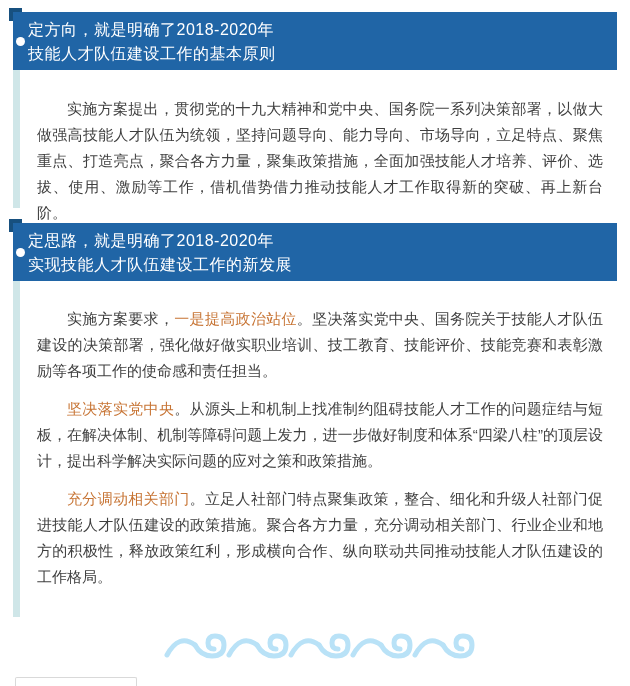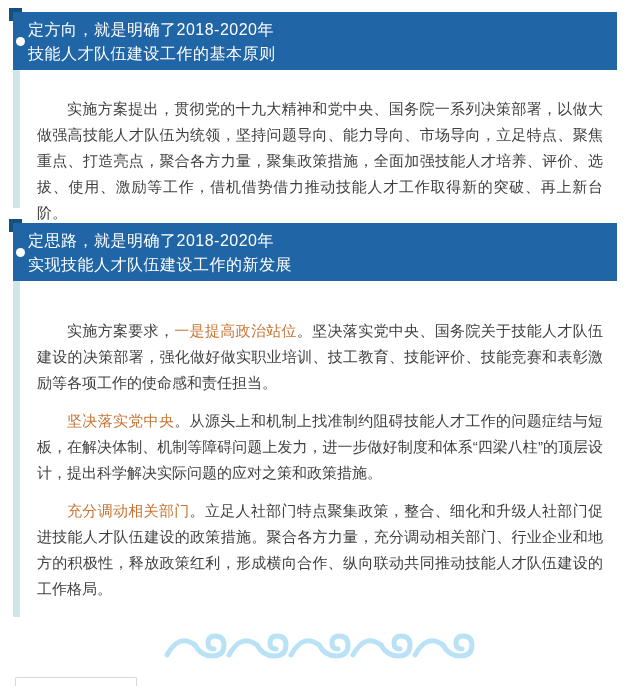--- a/index.html
+++ b/index.html
@@ -68,21 +68,21 @@
     <p><span>实施方案提出，贯彻党的十九大精神和党中央、国务院一系列决策部署，以做大做强高技能人才队伍为统领，坚持问题导向、能力导向、市场导向，立足特点、聚焦重点、打造亮点，聚合各方力量，聚集政策措施，全面加强技能人才培养、评价、选拔、使用、激励等工作，借机借势借力推动技能人才工作取得新的突破、再上新台阶。</span></p>
   </div>
 
   <div class="corner-accent" style="left:9px; top:219px;"></div>
   <div class="banner" style="top:223px;">
     <span class="dot"></span>
     <div class="t-line">定思路，就是明确了2018-2020年</div>
     <div class="t-line">实现技能人才队伍建设工作的新发展</div>
   </div>
   <div class="strip" style="top:281px; height:336px;"></div>
-  <div class="body-block" style="top:306px;">
+  <div class="body-block" style="top:294px;">
     <p><span>实施方案要求，</span><span class="hl">一是提高政治站位</span><span>。坚决落实党中央、国务院关于技能人才队伍建设的决策部署，强化做好做实职业培训、技工教育、技能评价、技能竞赛和表彰激励等各项工作的使命感和责任担当。</span></p>
     <p><span class="hl">坚决落实党中央</span><span>。从源头上和机制上找准制约阻碍技能人才工作的问题症结与短板，在解决体制、机制等障碍问题上发力，进一步做好制度和体系“四梁八柱”的顶层设计，提出科学解决实际问题的应对之策和政策措施。</span></p>
     <p><span class="hl">充分调动相关部门</span><span>。立足人社部门特点聚集政策，整合、细化和升级人社部门促进技能人才队伍建设的政策措施。聚合各方力量，充分调动相关部门、行业企业和地方的积极性，释放政策红利，形成横向合作、纵向联动共同推动技能人才队伍建设的工作格局。</span></p>
   </div>
 
   <div class="wave-wrap">
     <svg viewBox="0 0 310 46" xmlns="http://www.w3.org/2000/svg" style="stroke:var(--wave); fill:none; stroke-width:5; stroke-linecap:round;">
       <defs>
         <g id="wave-unit">
           <path d="M2,31 Q14,9 30,21"></path>

